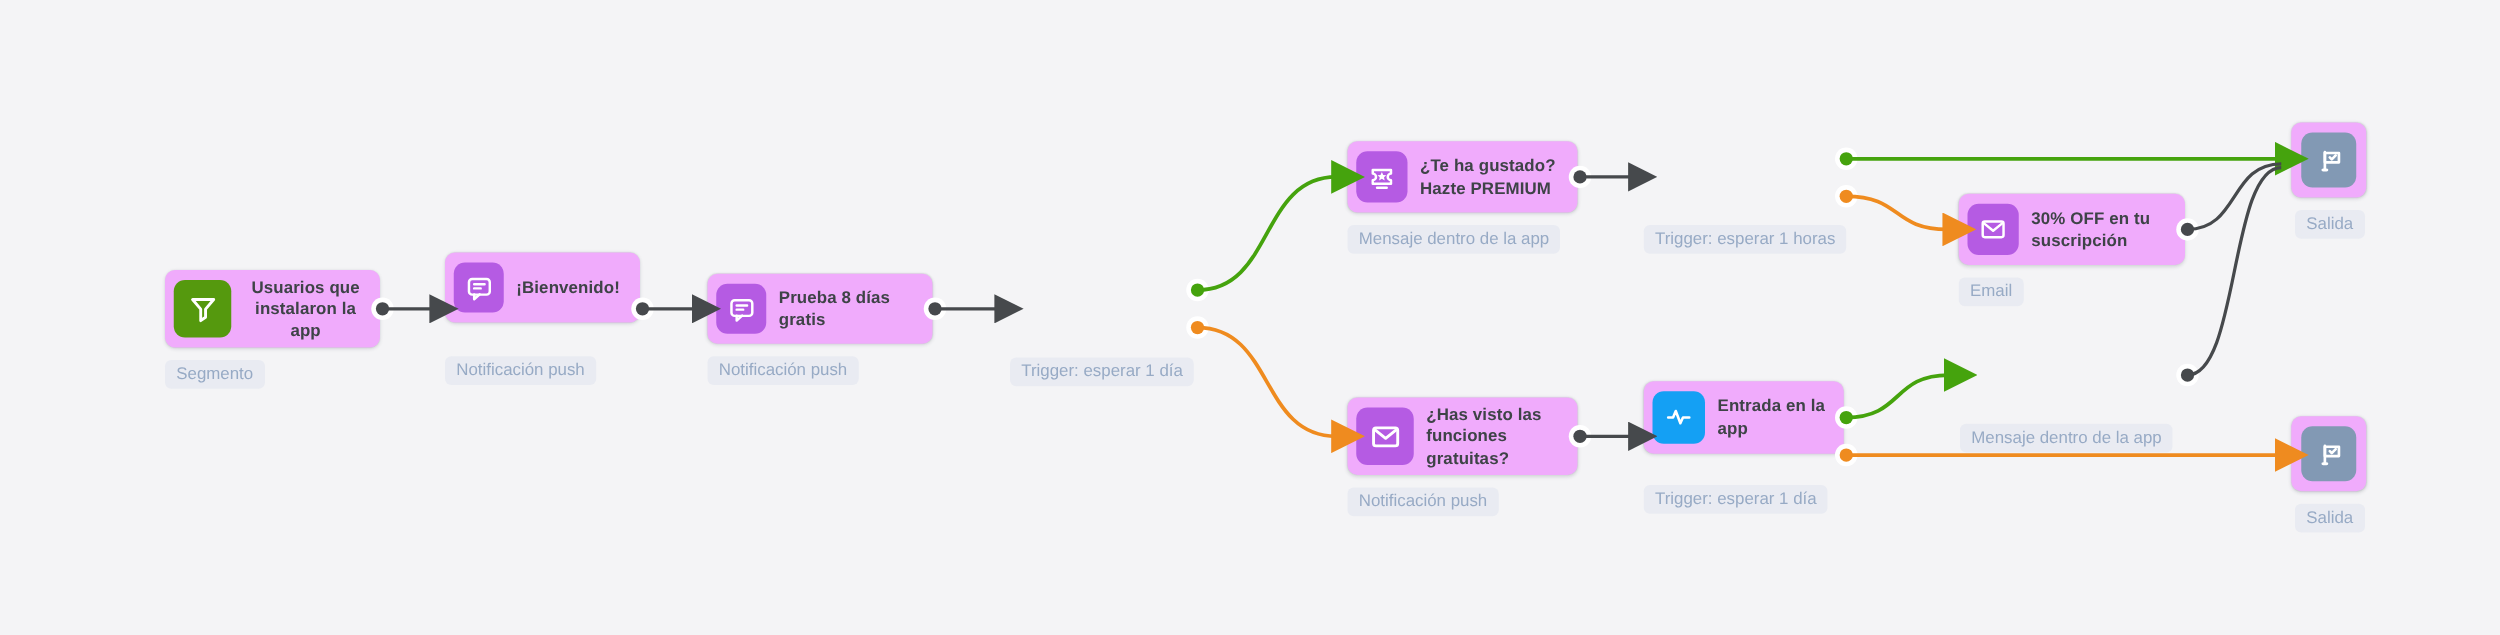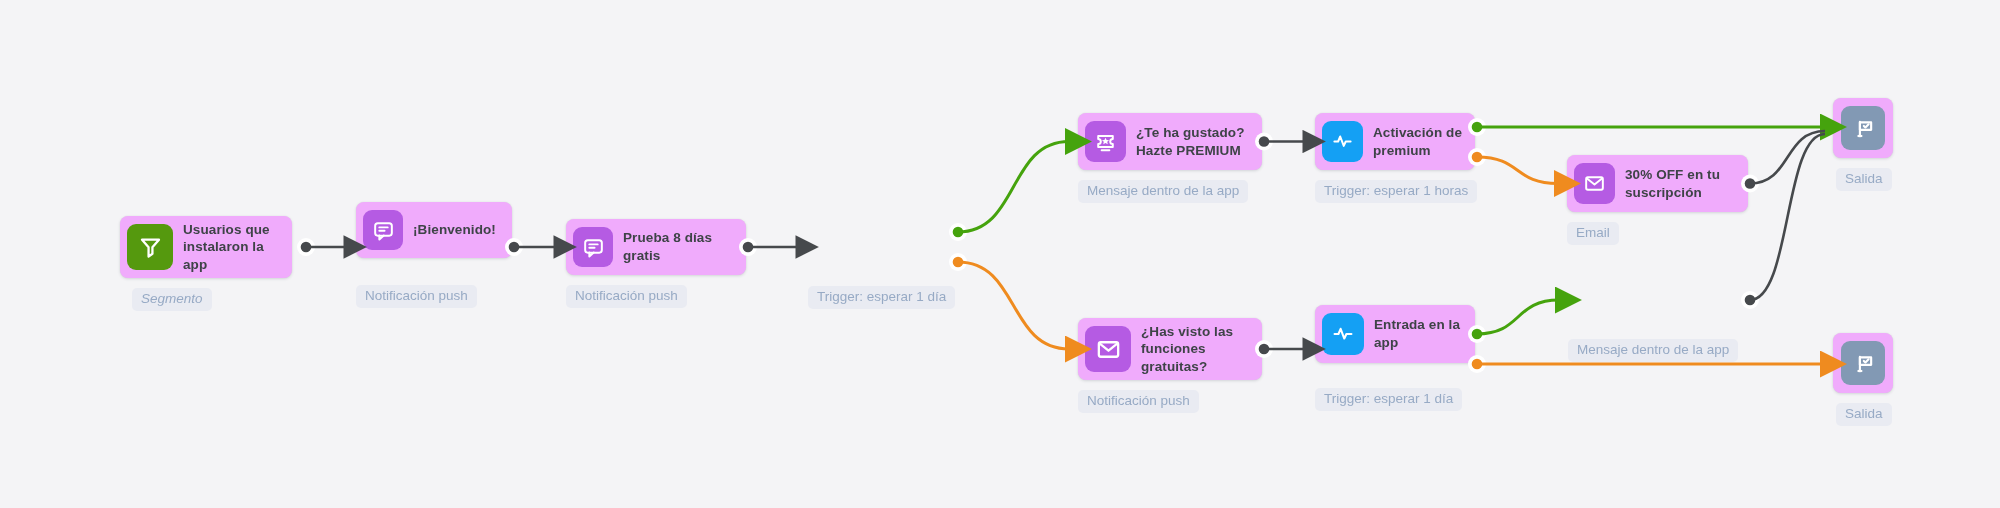--- a/index.html
+++ b/index.html
@@ -13,29 +13,29 @@
   .nicon svg{display:block;}
   .ntitle{font-size:13.5px;font-weight:700;color:#3e4347;line-height:1.3;letter-spacing:.1px;}
   .pill{position:absolute;background:#e9ebf2;color:#97aac5;font-size:13.5px;line-height:1.35;
         padding:2px 9px 3px;border-radius:5px;white-space:nowrap;}
   svg.edges{position:absolute;left:0;top:0;pointer-events:none;}
 </style>
 </head>
 <body>
 
 <div id="canvas" style="width: 2000px; height: 508px; background: rgb(244, 244, 246);">
-    <div class="node" style="left: 120px; top: 216px; width: 172px; height: 62px;">
+    <div class="node" style="left: 132px; top: 216px; width: 172px; height: 62px; text-align: center;">
       <div class="nicon" style="width: 46px; height: 46px; background: rgb(85, 153, 14);">
         <svg width="29" height="29" viewBox="0 0 24 24" fill="none" stroke="#ffffff" stroke-width="1.9" stroke-linecap="round" stroke-linejoin="round">
           <path d="M5 5.5h14l-5.4 6.3v5.4l-3.2 2.3v-7.7L5 5.5z"></path>
         </svg>
       </div>
       <div class="ntitle">Usuarios que instalaron la app</div>
     </div>
-    <div class="pill" style="left: 132px; top: 288px; font-style: italic;">Segmento</div>
+    <div class="pill" style="left: 132px; top: 288px;">Segmento</div>
     <div class="node" style="left: 356px; top: 202px; width: 156px; height: 56px;">
       <div class="nicon" style="width: 40px; height: 40px; background: rgb(181, 91, 227);">
         <svg width="25" height="25" viewBox="0 0 24 24" fill="none" stroke="#ffffff" stroke-width="1.9" stroke-linecap="round" stroke-linejoin="round">
           <rect x="4" y="5" width="16" height="12" rx="2.5"></rect>
           <path d="M8 16.8v3.8l4.2-3.8"></path>
           <path d="M8 9h8M8 12.2h5"></path>
         </svg>
       </div>
       <div class="ntitle">¡Bienvenido!</div>
     </div>
@@ -56,28 +56,20 @@
       <div class="nicon" style="width: 41px; height: 41px; background: rgb(181, 91, 227);">
         <svg width="25" height="25" viewBox="0 0 24 24" fill="none" stroke="#ffffff" stroke-width="1.9" stroke-linecap="round" stroke-linejoin="round">
           <path d="M5 6.8H19V9.5a2.5 2.5 0 0 0 0 5V17.2H5V14.5a2.5 2.5 0 0 0 0-5V6.8z"></path>
           <path fill="#fff" stroke="none" d="M12 8.3l1.05 2.2 2.35.25-1.75 1.6.5 2.35L12 13.5l-2.15 1.2.5-2.35-1.75-1.6 2.35-.25z"></path>
           <path d="M8.3 20.3h7.4"></path>
         </svg>
       </div>
       <div class="ntitle">¿Te ha gustado? Hazte PREMIUM</div>
     </div>
     <div class="pill" style="left: 1078px; top: 180px;">Mensaje dentro de la app</div>
-    <div class="node" style="left: 1315px; top: 113px; width: 160px; height: 57px;">
-      <div class="nicon" style="width: 41px; height: 41px; background: rgb(20, 160, 244);">
-        <svg width="25" height="25" viewBox="0 0 24 24" fill="none" stroke="#ffffff" stroke-width="1.9" stroke-linecap="round" stroke-linejoin="round">
-          <path d="M4.2 12h3.6l2-4.8 3.4 9 1.9-4.2h4.7"></path>
-        </svg>
-      </div>
-      <div class="ntitle">Activación de premium</div>
-    </div>
     <div class="pill" style="left: 1315px; top: 180px;">Trigger: esperar 1 horas</div>
     <div class="node" style="left: 1567px; top: 155px; width: 181px; height: 57px;">
       <div class="nicon" style="width: 41px; height: 41px; background: rgb(181, 91, 227);">
         <svg width="25" height="25" viewBox="0 0 24 24" fill="none" stroke="#ffffff" stroke-width="1.9" stroke-linecap="round" stroke-linejoin="round">
           <rect x="4" y="6" width="16" height="12" rx="1.6"></rect>
           <path d="M4.8 7.2L12 13l7.2-5.8"></path>
         </svg>
       </div>
       <div class="ntitle">30% OFF en tu suscripción</div>
     </div>

